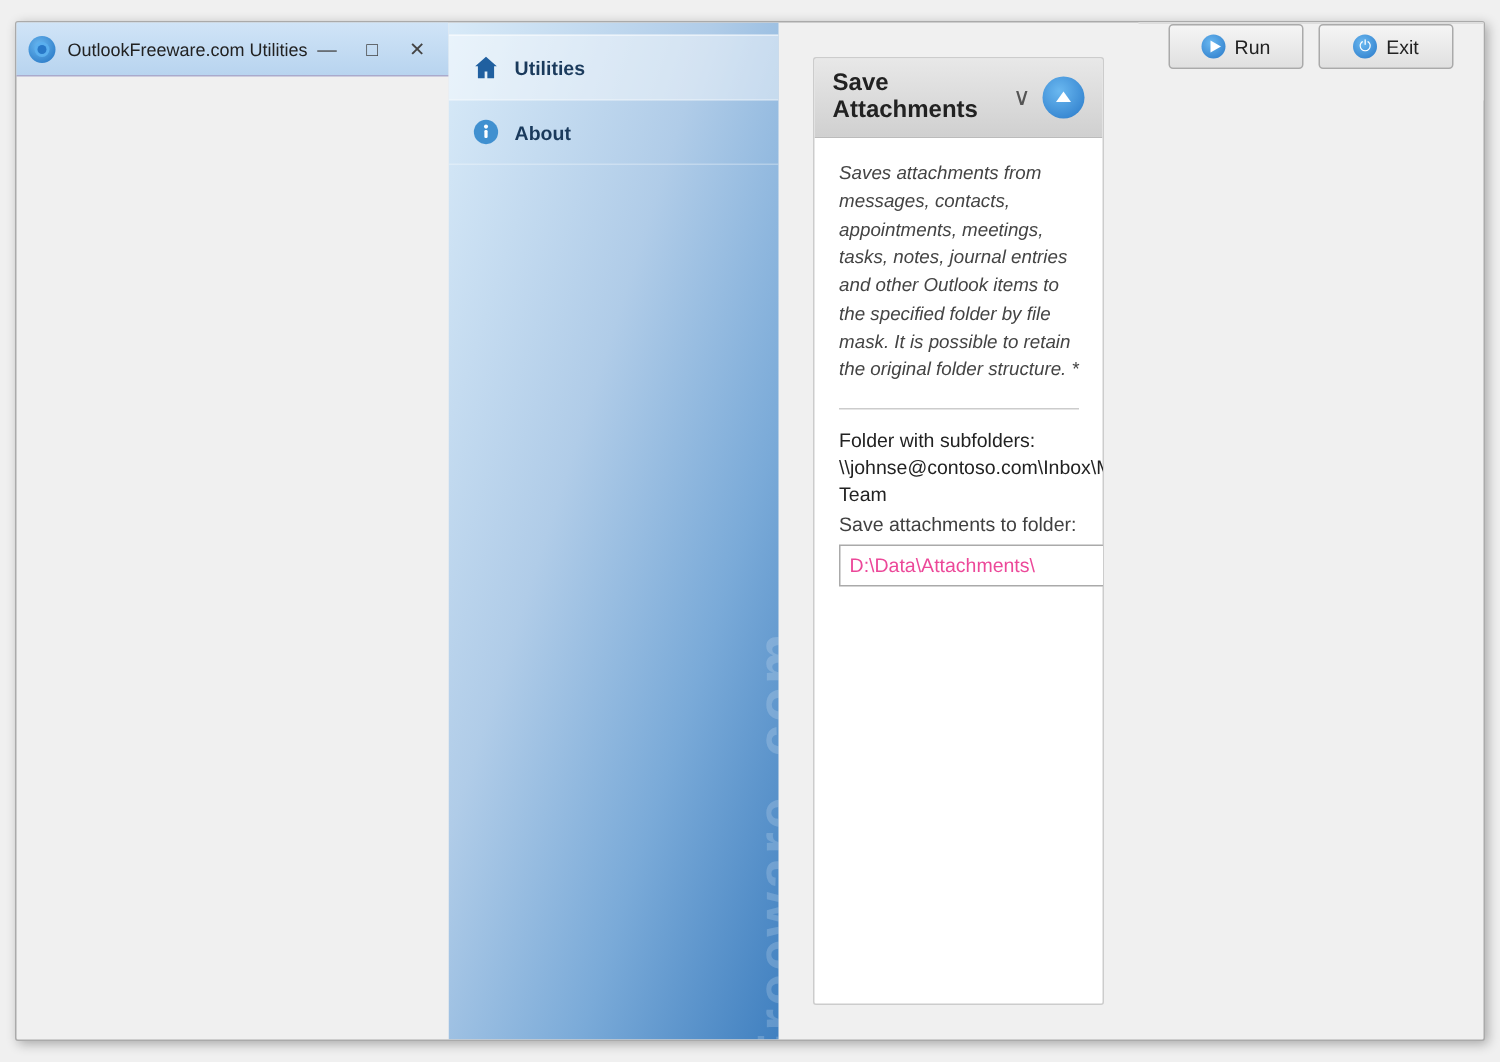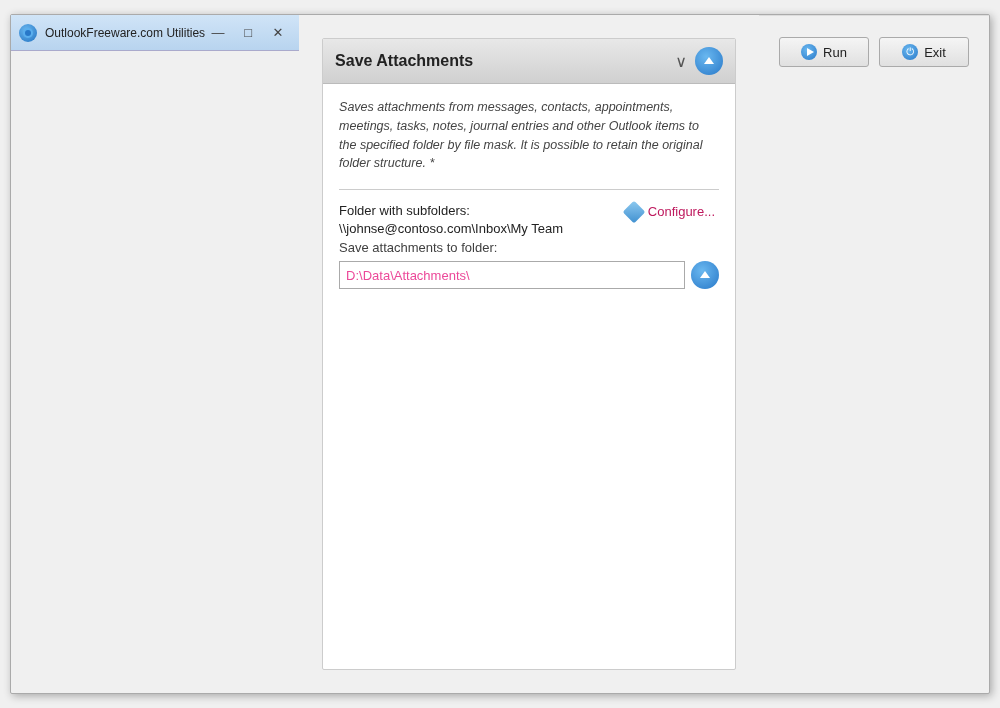--- a/index.html
+++ b/index.html
@@ -276,21 +276,21 @@
       align-items: center;
       justify-content: center;
       color: white;
       font-size: 14px;
     }
 
     
     .footer {
       height: 52px;
       display: flex;
-      align-items: flex-end;
+      align-items: flex-start;
       justify-content: flex-end;
       padding: 0 20px;
       gap: 10px;
       background: #f0f0f0;
       border-top: 1px solid #ddd;
       flex-shrink: 0;
     }
     .footer-btn {
       height: 30px;
       min-width: 90px;
@@ -351,20 +351,43 @@
     <span class="title-bar-title">OutlookFreeware.com Utilities</span>
     <div class="title-bar-controls">
       <button class="title-bar-btn">—</button>
       <button class="title-bar-btn">□</button>
       <button class="title-bar-btn close">✕</button>
     </div>
   </div>
 
   <div class="main-area">
 
+    <div class="sidebar">
+      <div class="sidebar-nav">
+        <div class="sidebar-item">
+          <div class="sidebar-item-icon">
+            <svg class="home-icon-svg" viewBox="0 0 20 20" fill="#2060a0">
+              <path d="M10 2L2 9h2v9h5v-5h2v5h5V9h2L10 2z"></path>
+            </svg>
+          </div>
+          <span>Utilities</span>
+        </div>
+        <div class="sidebar-item">
+          <div class="sidebar-item-icon">
+            <svg class="info-icon-svg" viewBox="0 0 20 20">
+              <circle cx="10" cy="10" r="9" fill="#4090d0"></circle>
+              <circle cx="10" cy="6" r="1.5" fill="white"></circle>
+              <rect x="8.8" y="8.5" width="2.4" height="6" rx="1" fill="white"></rect>
+            </svg>
+          </div>
+          <span>About</span>
+        </div>
+      </div>
+      <div class="sidebar-watermark">Outlook Freeware .com</div>
+    </div>
 
     <div class="content-panel">
       <div class="card">
 
         <div class="card-header">
           <span class="card-title">Save Attachments</span>
           <span class="card-header-chevron">∨</span>
           <button class="card-header-btn">
             <svg width="12" height="12" viewBox="0 0 12 12">
               <polygon points="6,2 11,9 1,9" fill="white"></polygon>

